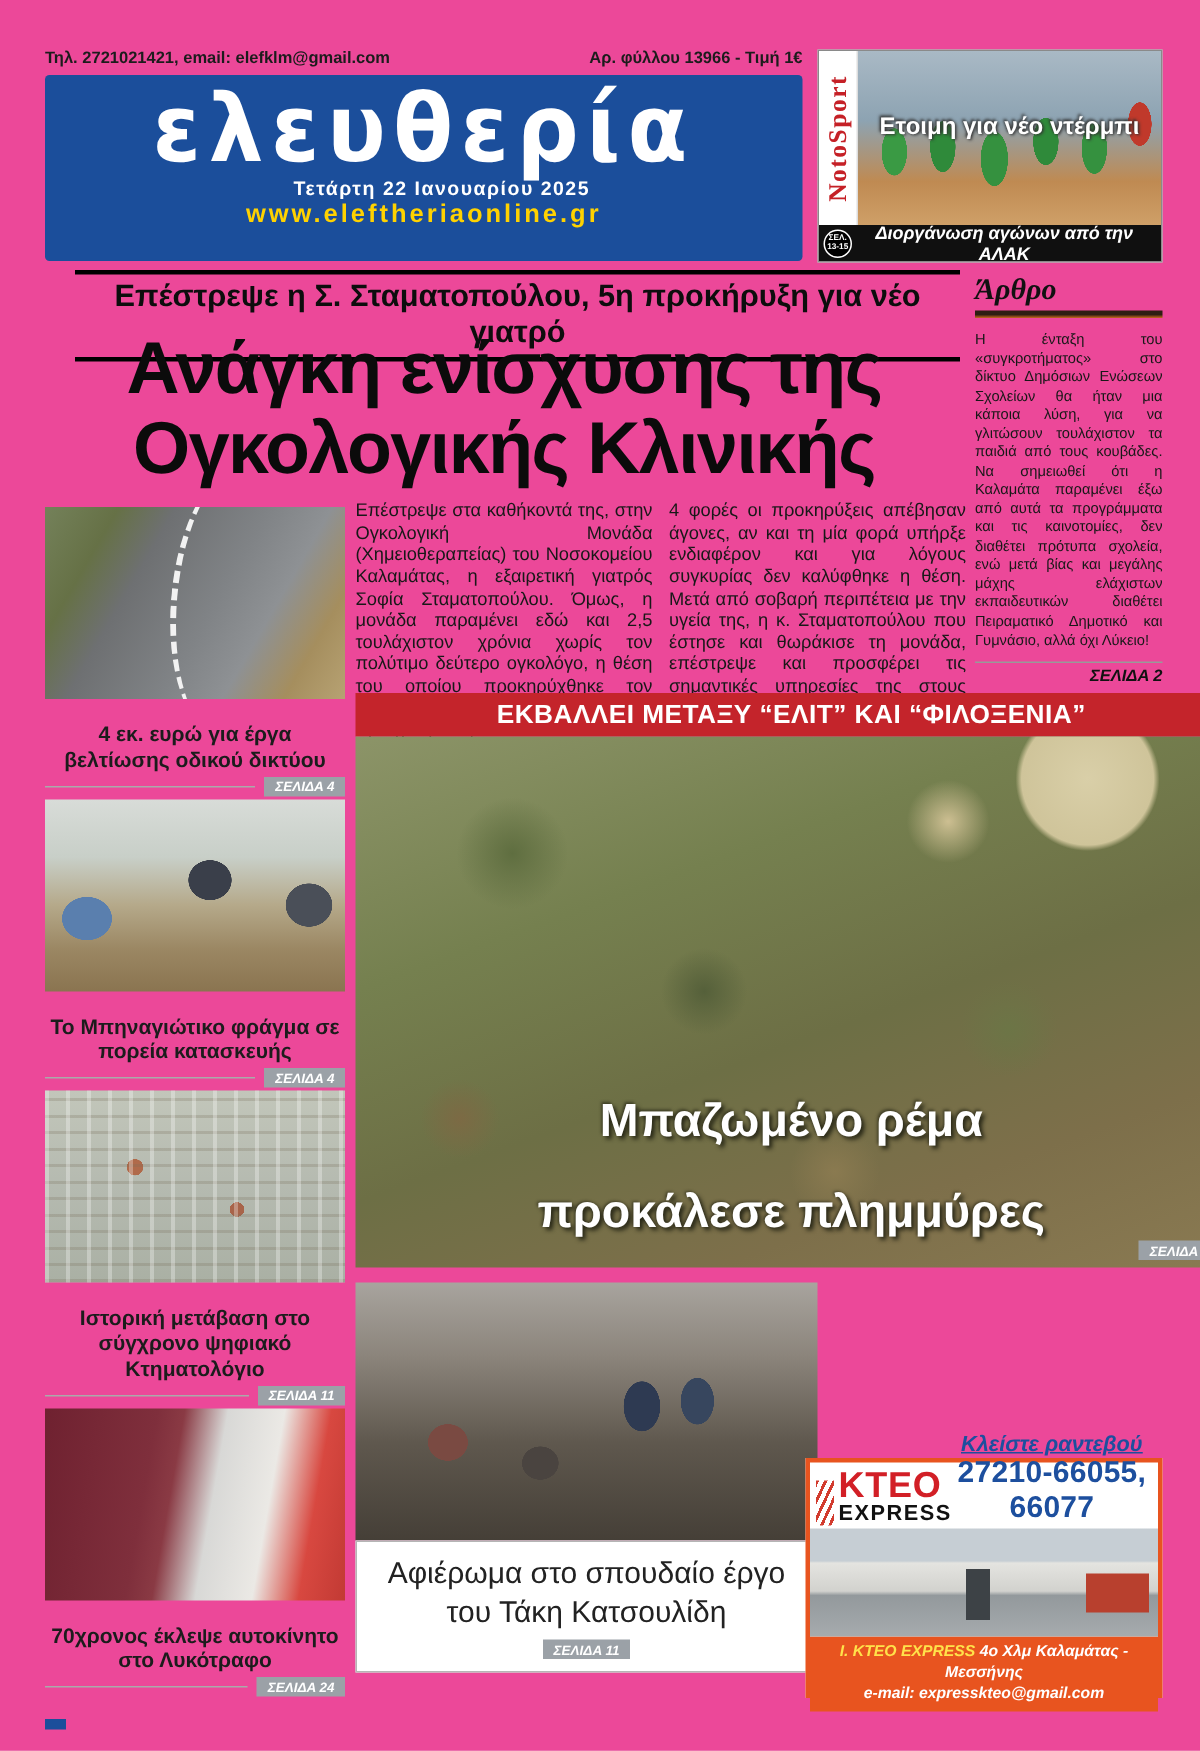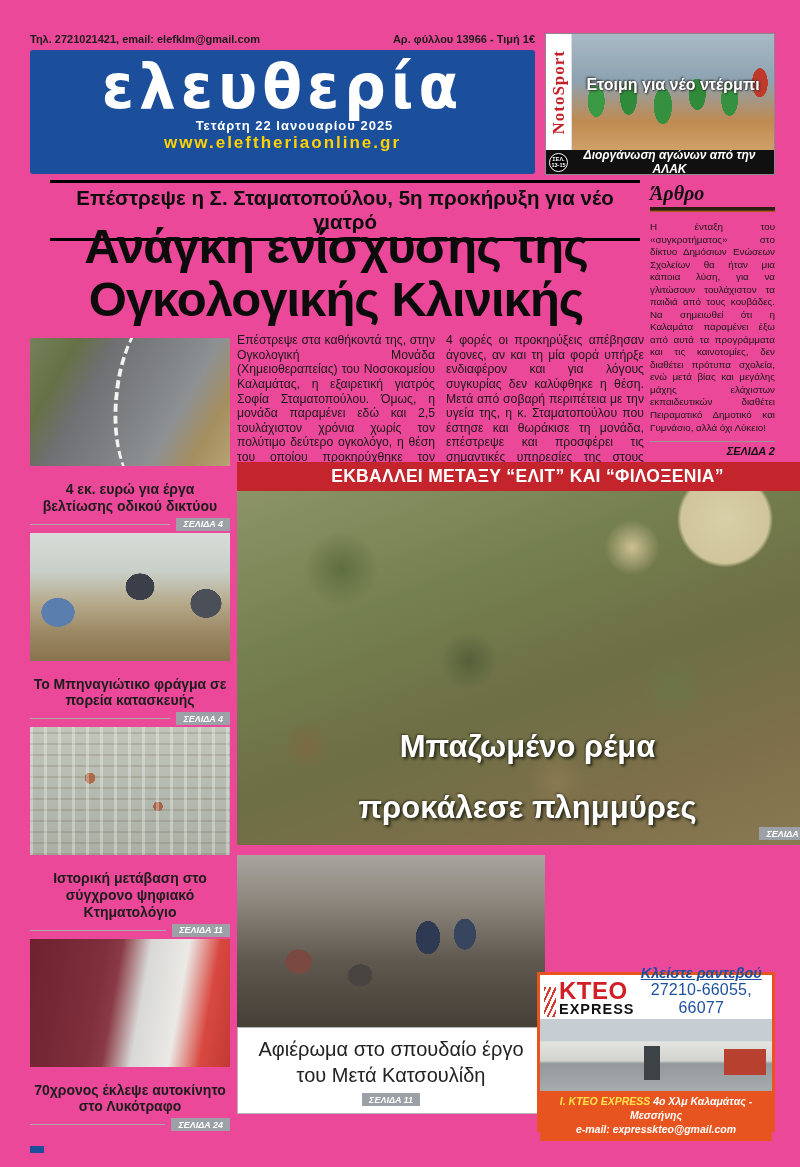--- a/index.html
+++ b/index.html
@@ -110,21 +110,21 @@
 
   
   .ad { position:absolute; left:537px; top:972px; width:238px; height:160px; border:3px solid #e8541f; background:#fff; }
   .ad-top { height:44px; display:flex; align-items:flex-end; padding:2px 4px; }
   .ad-scribble { width:12px; height:30px; background:repeating-linear-gradient(115deg,#d23b2e 0 2px, rgba(0,0,0,0) 2px 5px); margin-right:3px; flex:0 0 auto; }
   .ad-logo { line-height:0.95; flex:0 0 auto; }
   .ad-kteo { color:#d21f26; font-weight:bold; font-size:24px; letter-spacing:0.5px; display:block; }
   .ad-express { color:#111; font-weight:bold; font-size:14.5px; letter-spacing:1px; display:block; }
   .ad-right { flex:1; text-align:center; color:#1d4f9e; }
   .ad-cta { display:block; font-style:italic; font-weight:bold; font-size:14.5px; text-decoration:underline; }
-  .ad-phones { display:block; font-weight:normal; font-size:16px; letter-spacing:0.2px; }
+  .ad-phones { display:block; font-weight:bold; font-size:20px; letter-spacing:0.2px; }
   .ad-photo { height:72px; position:relative;
     background:linear-gradient(180deg,#c6ced4 0%,#c6ced4 30%,#e4e4e0 32%,#d2d2ce 58%,#93999c 62%,#a6abae 100%); }
   .ad-door { position:absolute; left:45%; top:38%; width:16px; height:34px; background:#3d4246; }
   .ad-redhouse { position:absolute; right:6px; top:42%; width:42px; height:26px; background:#b8402e; }
   .ad-bottom { background:#e8541f; color:#fff; text-align:center; font-size:10.5px; font-style:italic; font-weight:bold; padding:3px 2px 4px; line-height:1.35; }
   .ad-dealer { color:#ffe24a; }
   .ad-email { display:block; }
 
   .corner-mark { position:absolute; left:30px; top:1146px; width:14px; height:7px; background:#1b4e9b; }
 </style>
@@ -223,21 +223,21 @@
         <span style="display:block;">Μπαζωμένο ρέμα</span>
         <span style="display:block;margin-top:20px;">προκάλεσε πλημμύρες</span>
       </div>
       <span class="pbadge feat-badge">ΣΕΛΙΔΑ 6</span>
     </div>
   </div>
 
   <div class="tribute">
     <div class="tr-photo"></div>
     <div class="tr-caption-box">
-      <div class="tr-caption">Αφιέρωμα στο σπουδαίο έργο του Μετά Κατσουλίδη</div>
+      <div class="tr-caption">Αφιέρωμα στο σπουδαίο έργο του Τάκη Κατσουλίδη</div>
       <span class="pbadge">ΣΕΛΙΔΑ 11</span>
     </div>
   </div>
 
 
   <div class="ad">
     <div class="ad-top">
       <div class="ad-scribble"></div>
       <div class="ad-logo">
         <span class="ad-kteo">KTEO</span>

